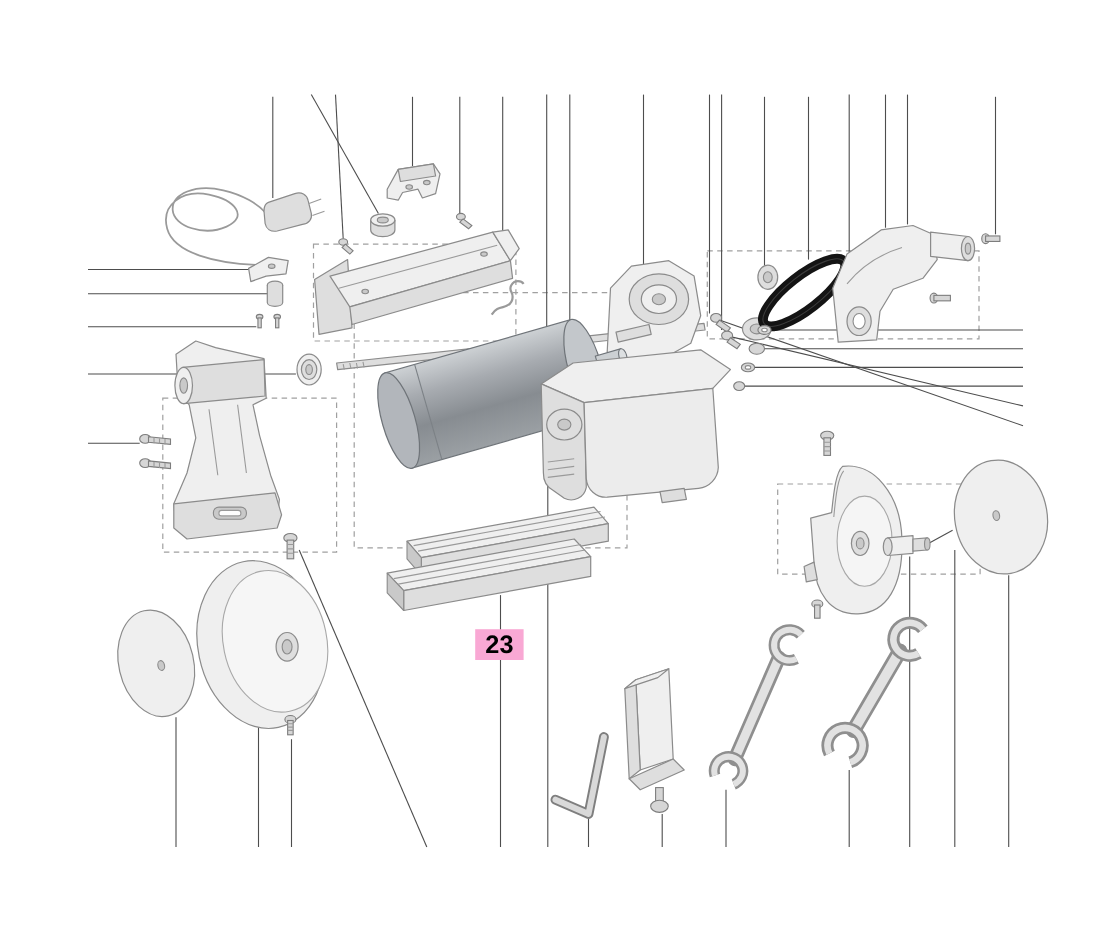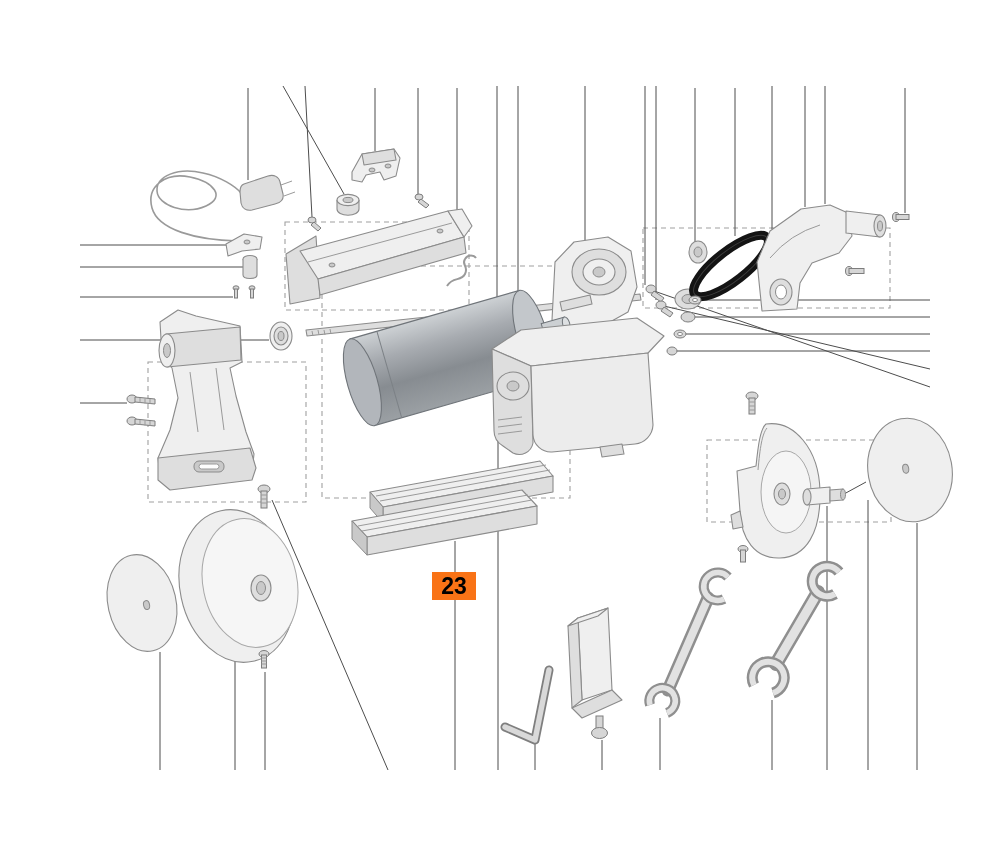--- a/index.html
+++ b/index.html
@@ -1,20 +1,20 @@
 <!DOCTYPE html>
 <html><head>
 <meta charset="utf-8">
 <style>
   html,body{margin:0;padding:0;background:#ffffff;}
   .stage{position:relative;width:1000px;height:844px;background:#ffffff;overflow:hidden;
          font-family:"Liberation Sans", sans-serif;}
   .stage svg{position:absolute;left:0;top:0;}
   .part-label{position:absolute;left:432px;top:572px;width:44px;text-align:center;
-              background:#f97316;color:#000;font-weight:bold;font-size:23px;line-height:28px;}
+              background:#f9a8d4;color:#000;font-weight:bold;font-size:23px;line-height:28px;}
   .ln{stroke:#4d4d4d;stroke-width:1;fill:none;}
   .dash{fill:none;stroke:#a0a0a0;stroke-width:1.1;stroke-dasharray:5 4;}
   .p{fill:#efefef;stroke:#8b8b8b;stroke-width:1.1;stroke-linejoin:round;}
   .pm{fill:#dedede;stroke:#8b8b8b;stroke-width:1.1;stroke-linejoin:round;}
   .pd{fill:#c9c9c9;stroke:#8b8b8b;stroke-width:1;stroke-linejoin:round;}
   .tn{fill:none;stroke:#9a9a9a;stroke-width:1;}
   .scr{fill:#d6d6d6;stroke:#7d7d7d;stroke-width:1;}
 </style>
 </head>
 <body>

